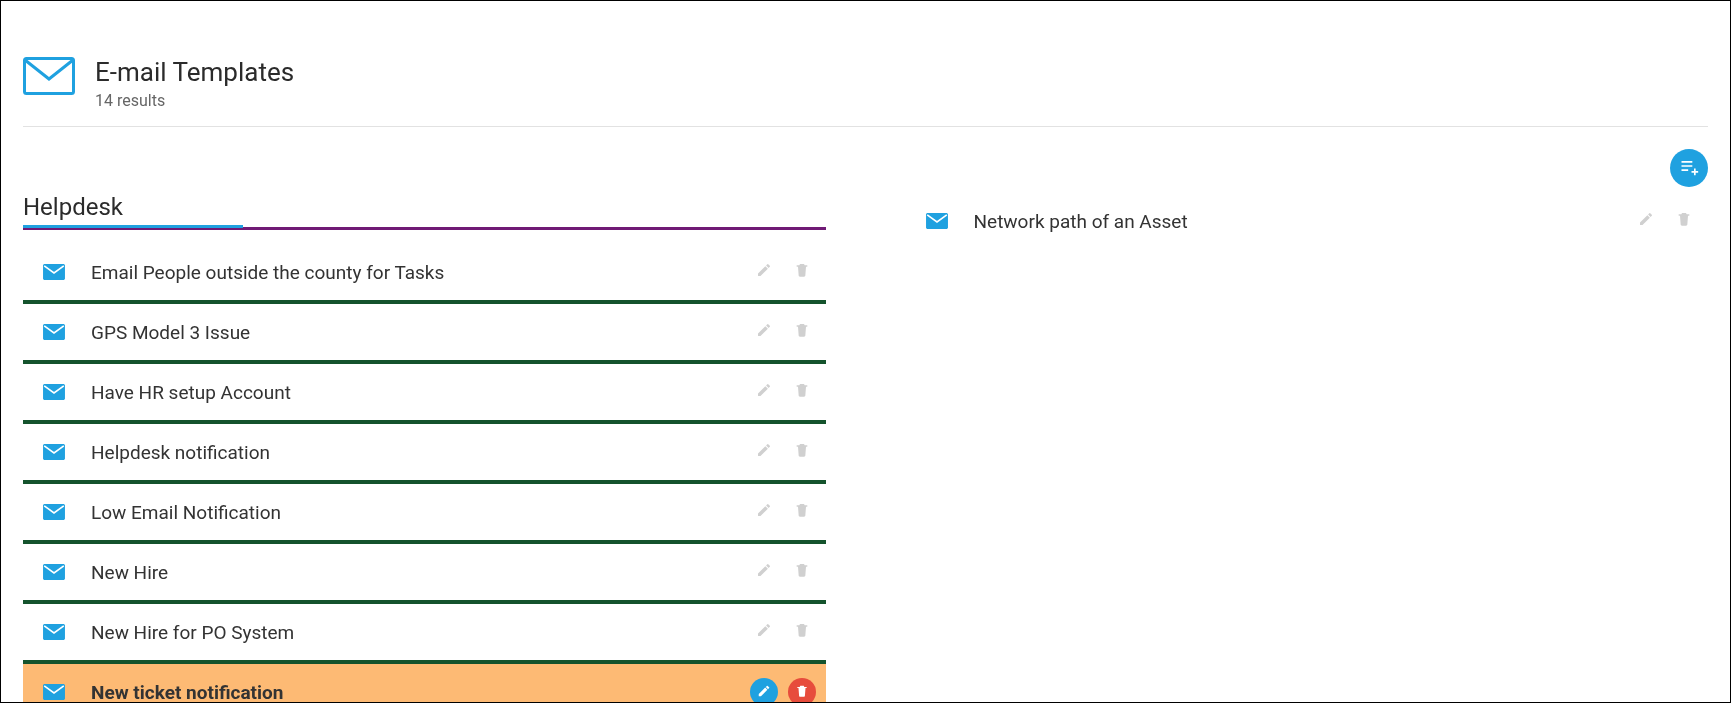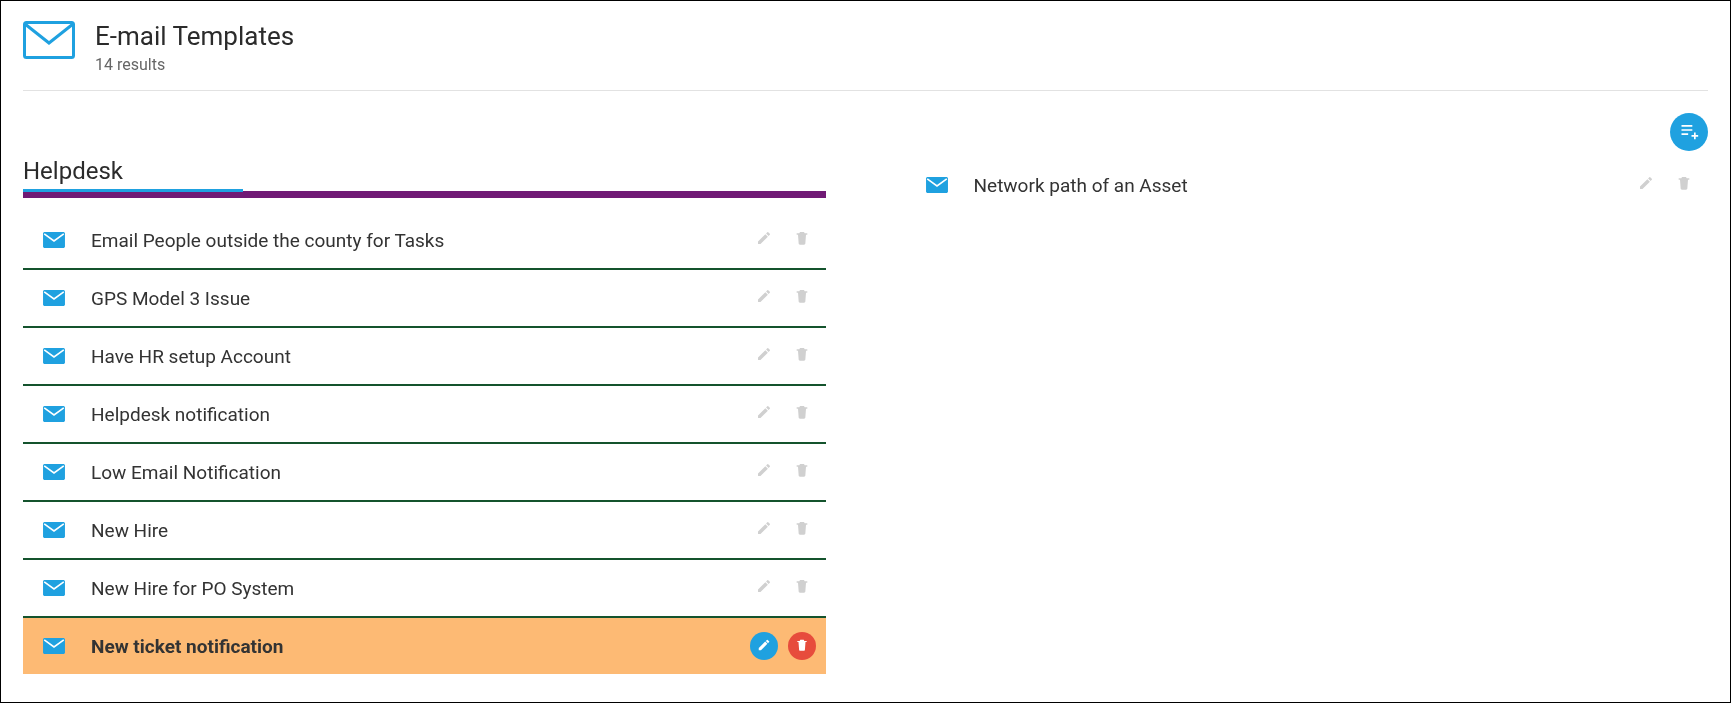--- a/index.html
+++ b/index.html
@@ -8,21 +8,21 @@
     background: #fff;
     color: #333;
     border: 1px solid #000;
     width: 1731px;
     height: 703px;
     overflow: hidden;
   }
   .page { padding: 20px 22px; }
 
   
-  .header { display: flex; align-items: flex-start; gap: 20px; padding-bottom: 16px; }
+  .header { display: flex; align-items: flex-start; gap: 20px; padding-bottom: 16px; margin-top: 36px; }
   .header-icon svg { width: 52px; height: 38px; }
   .header-text { display: flex; flex-direction: column; }
   .page-title { font-size: 26px; font-weight: 400; color: #2b2b2b; }
   .page-subtitle { font-size: 16px; color: #666; margin-top: 4px; }
   .header-divider { border: none; border-top: 1px solid #e2e2e2; }
 
   
   .action-bar { display: flex; justify-content: flex-end; padding: 22px 0 6px; }
   .fab {
     width: 38px; height: 38px; border-radius: 50%;
@@ -31,33 +31,33 @@
   }
   .fab svg { width: 20px; height: 20px; fill: #fff; }
 
   
   .columns { display: flex; gap: 80px; }
   .column { flex: 1; min-width: 0; }
 
   .section-title {
     font-size: 24px; font-weight: 400; color: #2b2b2b;
     padding-bottom: 6px; margin-bottom: 14px;
-    border-bottom: 7px solid #701a75;
+    border-bottom: 3px solid #701a75;
     position: relative;
   }
   .section-title::after {
     content: ""; position: absolute; left: 0; bottom: -1px;
     width: 220px; height: 3px; background: #1fa1e0;
   }
 
   
   .row {
     display: flex; align-items: center;
     padding: 14px 10px 14px 20px;
-    border-top: 2px solid #14532d;
+    border-top: 4px solid #14532d;
   }
   .row:first-child { border-top: none; }
   .row.hovered { background: #fdba74; font-weight: bold; }
   .row-icon { width: 26px; display: flex; align-items: center; margin-right: 22px; }
   .row-icon svg { width: 22px; height: 16px; }
   .row-label { flex: 1; font-size: 19px; color: #333; }
   .row-actions { display: flex; align-items: center; gap: 10px; }
 
   .icon-btn {
     width: 28px; height: 28px; border-radius: 50%;

